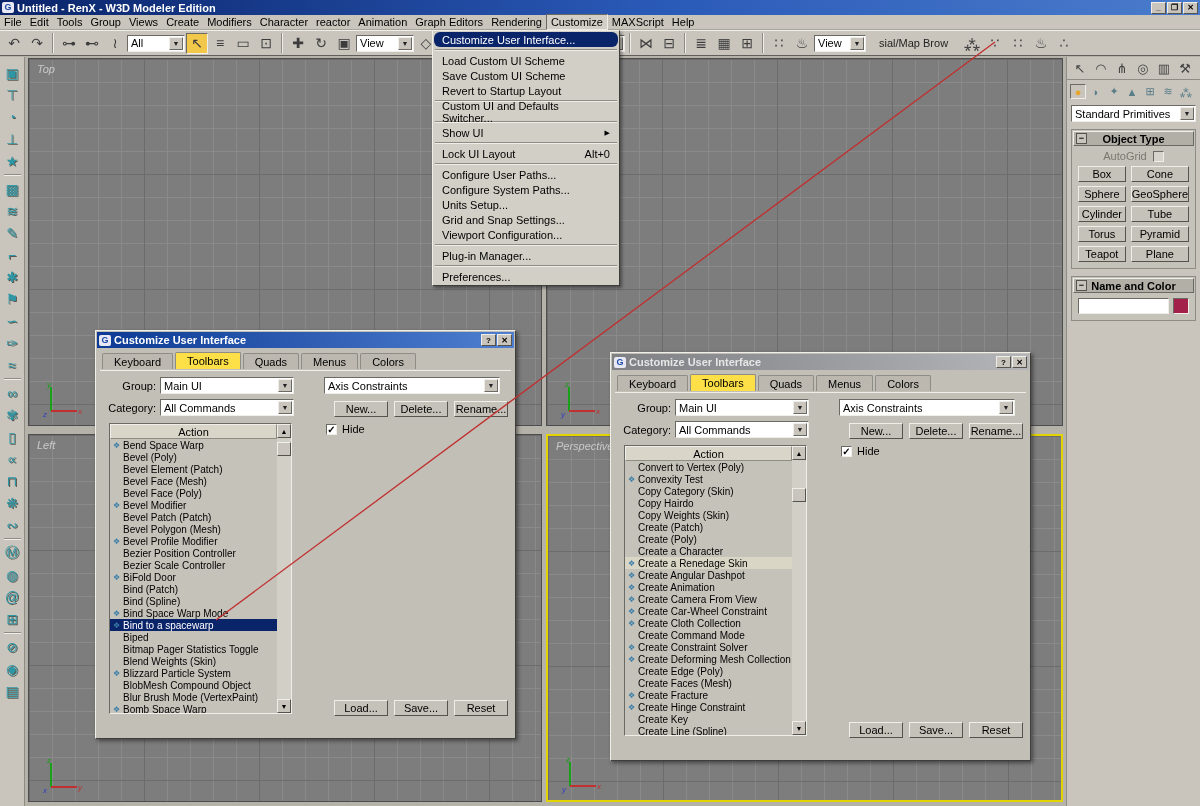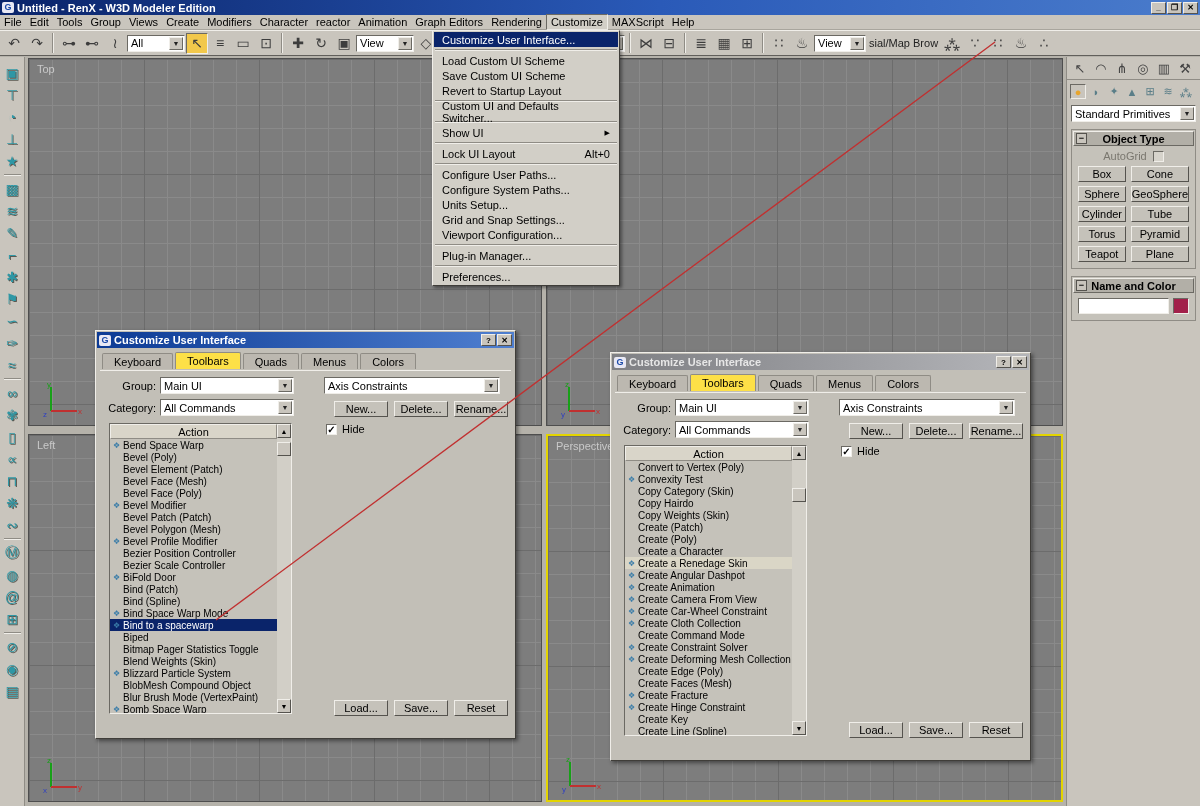--- a/index.html
+++ b/index.html
@@ -27,32 +27,32 @@
     padding:0 3px; gap:1px; z-index:20; }
   .tb-icon { width:22px; height:21px; display:flex; align-items:center; justify-content:center;
     font-size:14px; color:#3d3d3d; flex:none; }
   .tb-icon.active { background:#f2c84b; border:1px solid; border-color:#6b6963 #f0eee9 #f0eee9 #6b6963; }
   .tb-sep { width:2px; height:20px; border-left:1px solid #8f8c85; border-right:1px solid #f0eee9; margin:0 3px; flex:none; }
   .tb-combo { height:17px; background:#fff; border:1px solid; border-color:#6b6963 #f0eee9 #f0eee9 #6b6963;
     display:flex; align-items:center; padding-left:3px; position:relative; flex:none; }
   .combo-arrow { position:absolute; right:1px; top:1px; bottom:1px; width:14px; background:#c9c5bd;
     border:1px solid; border-color:#f0eee9 #6b6963 #6b6963 #f0eee9; font-size:7px; color:#222;
     display:flex; align-items:center; justify-content:center; }
-  .tb-text { color:#222; padding:0 2px; flex:none; }
+  .tb-text { color:#222; padding:0 12px; flex:none; }
 
   
   .left-toolbar { position:absolute; left:0; top:57px; bottom:0; width:25px; background:#c9c5bd;
     border-right:1px solid #8f8c85; display:flex; flex-direction:column; align-items:center;
     padding-top:5px; z-index:10; }
   .lt-icon { width:21px; height:22px; display:flex; align-items:center; justify-content:center;
     font-size:14px; color:#2e97a5; text-shadow:1px 1px 0 #5a5851; }
   .lt-sep { width:17px; height:2px; border-top:1px solid #8f8c85; border-bottom:1px solid #f0eee9; margin:2px 0; }
 
   
-  .viewport-area { position:absolute; left:25px; top:57px; right:134px; bottom:0; background:#b5b2aa; z-index:1; }
+  .viewport-area { position:absolute; left:25px; top:57px; right:134px; bottom:0; background:#b5b2aa; z-index:1;font-style:italic; }
   .viewport { position:absolute; background-color:#7d7d7d;
     background-image:
       linear-gradient(#6c6c6c 1px, transparent 1px),
       linear-gradient(90deg,#6c6c6c 1px, transparent 1px),
       linear-gradient(#8a8a8a 1px, transparent 1px),
       linear-gradient(90deg,#8a8a8a 1px, transparent 1px);
     background-size:115px 115px,115px 115px,23px 23px,23px 23px;
     border:1px solid #4e4e4e; }
   .vp-top-left    { left:3px; top:1px;  width:514px; height:368px; }
   .vp-top-right   { left:521px; top:1px; width:517px; height:368px; }
@@ -89,21 +89,21 @@
   .nc-input { flex:1; height:16px; background:#fff; border:1px solid; border-color:#6b6963 #f0eee9 #f0eee9 #6b6963; }
   .nc-swatch { width:16px; height:16px; border:1px solid; border-color:#6b6963 #f0eee9 #f0eee9 #6b6963; }
 
   
   .dropdown-menu { position:absolute; left:432px; top:30px; width:188px; background:#d2cfc7;
     border:1px solid; border-color:#f0eee9 #3f3d39 #3f3d39 #f0eee9; box-shadow:2px 2px 3px rgba(0,0,0,.4);
     padding:1px; z-index:300; }
   .dropdown-item { height:15px; display:flex; align-items:center; padding:0 8px 0 8px; position:relative; }
   .dropdown-item .di-short { margin-left:auto; }
   .dropdown-item .di-arrow { margin-left:auto; font-size:7px; }
-  .dropdown-item.hl { background:#0a246a; color:#fff; }
+  .dropdown-item.hl { background:#0a246a; color:#fff;border-radius:6px; }
   .menu-sep { height:2px; border-top:1px solid #8f8c85; border-bottom:1px solid #f0eee9; margin:2px 1px; }
 
   
   .dialog { position:absolute; width:421px; height:409px; background:#c2bfb7;
     border:1px solid; border-color:#f0eee9 #3f3d39 #3f3d39 #f0eee9;
     box-shadow:2px 2px 4px rgba(0,0,0,.45); z-index:100; }
   .dlg-title { height:16px; margin:1px; display:flex; align-items:center; gap:3px; padding:0 2px;
     font-weight:bold; color:#fff; background:linear-gradient(90deg,#0c3a94,#4f7fd0); }
   .dialog.inactive .dlg-title { background:linear-gradient(90deg,#7f8084,#b4b5b9); color:#e6e6e6; }
   .dlg-title .win-btns { margin-left:auto; }

